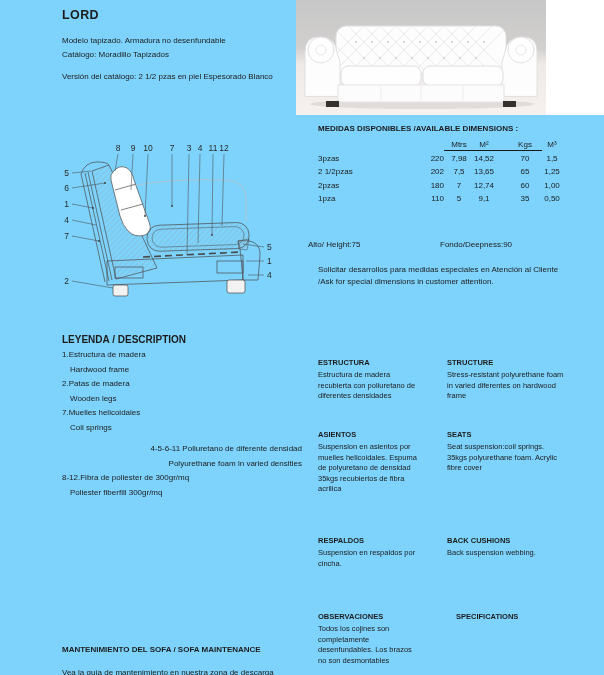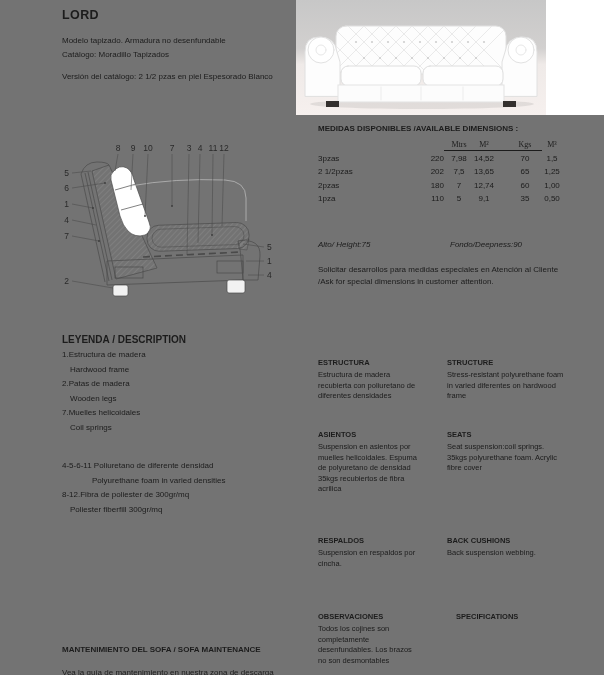--- a/index.html
+++ b/index.html
@@ -1,48 +1,48 @@
 <!DOCTYPE html>
 <html><head>
 <meta charset="utf-8">
 <style>
   html,body{margin:0;padding:0;background:#ffffff;}
   #page{
     position:relative;width:604px;height:675px;overflow:hidden;
-    background:#737373;color:#1c1c1c;
+    background:#7dd3fc;color:#1c1c1c;
     font-family:"Liberation Sans", sans-serif;
     -webkit-font-smoothing:antialiased;
   }
   .abs{position:absolute;}
   .t8{font-size:8px;line-height:14px;}
   #doc-title{left:62px;top:8px;font-size:12.5px;font-weight:bold;letter-spacing:.4px;}
   #catalog-block{left:62px;top:34px;}
   #version-line{left:62px;top:70px;}
   #sofa-photo{left:296px;top:0;width:308px;height:115px;}
   #diagram{left:35px;top:128px;width:270px;height:180px;}
   
   #medidas{left:318px;top:124px;width:260px;}
   #medidas-title{font-size:8px;font-weight:bold;margin-bottom:5px;}
   .dimrow{display:flex;height:13.5px;align-items:center;font-size:8px;}
   .c-name{width:96px;}
   .c-size{width:30px;text-align:right;padding-right:2px;}
   .c-u1{width:26px;text-align:center;}
   .c-u2{width:24px;text-align:center;}
   .c-u3{width:26px;text-align:center;margin-left:16px;}
   .c-u4{width:28px;text-align:center;}
-  #dim-header{border-bottom:none;font-family:Liberation Serif, serif;}
+  #dim-header{border-bottom:none;}
   #dim-header-line{left:444px;top:150px;width:98px;height:1px;background:#1c1c1c;}
-  #alto-fondo{left:318px;top:240px;width:260px;font-size:8px;font-style:italic;}
+  #alto-fondo{left:308px;top:240px;width:260px;font-size:8px;}
   #fondo-label{position:absolute;left:92px;top:0;margin-left:40px;}
   #dim-note{left:318px;top:264px;width:252px;font-size:8px;line-height:12px;}
   
   #leyenda-title{left:62px;top:334px;font-size:10px;font-weight:bold;}
   #legend-list{left:62px;top:348px;width:240px;font-size:8px;line-height:14.5px;}
   .legend-item .en{padding-left:8px;}
-  .legend-item.gap-before{margin-top:24px;}
+  .legend-item.gap-before{margin-top:7px;text-align:right;}
   .legend-item .en.indent-lg{padding-left:30px;}
   
   .spec-row{left:318px;width:268px;}
   .spec-es{position:absolute;left:0;top:0;width:100px;}
   .spec-en{position:absolute;left:129px;top:0;width:118px;}
   .spec-title{font-size:7.5px;font-weight:bold;margin-bottom:3px;}
   .spec-body{font-size:7.5px;line-height:10.5px;}
   .spec-title.indent{padding-left:9px;}
   #spec-structure{top:358px;}
   #spec-seats{top:430px;}

